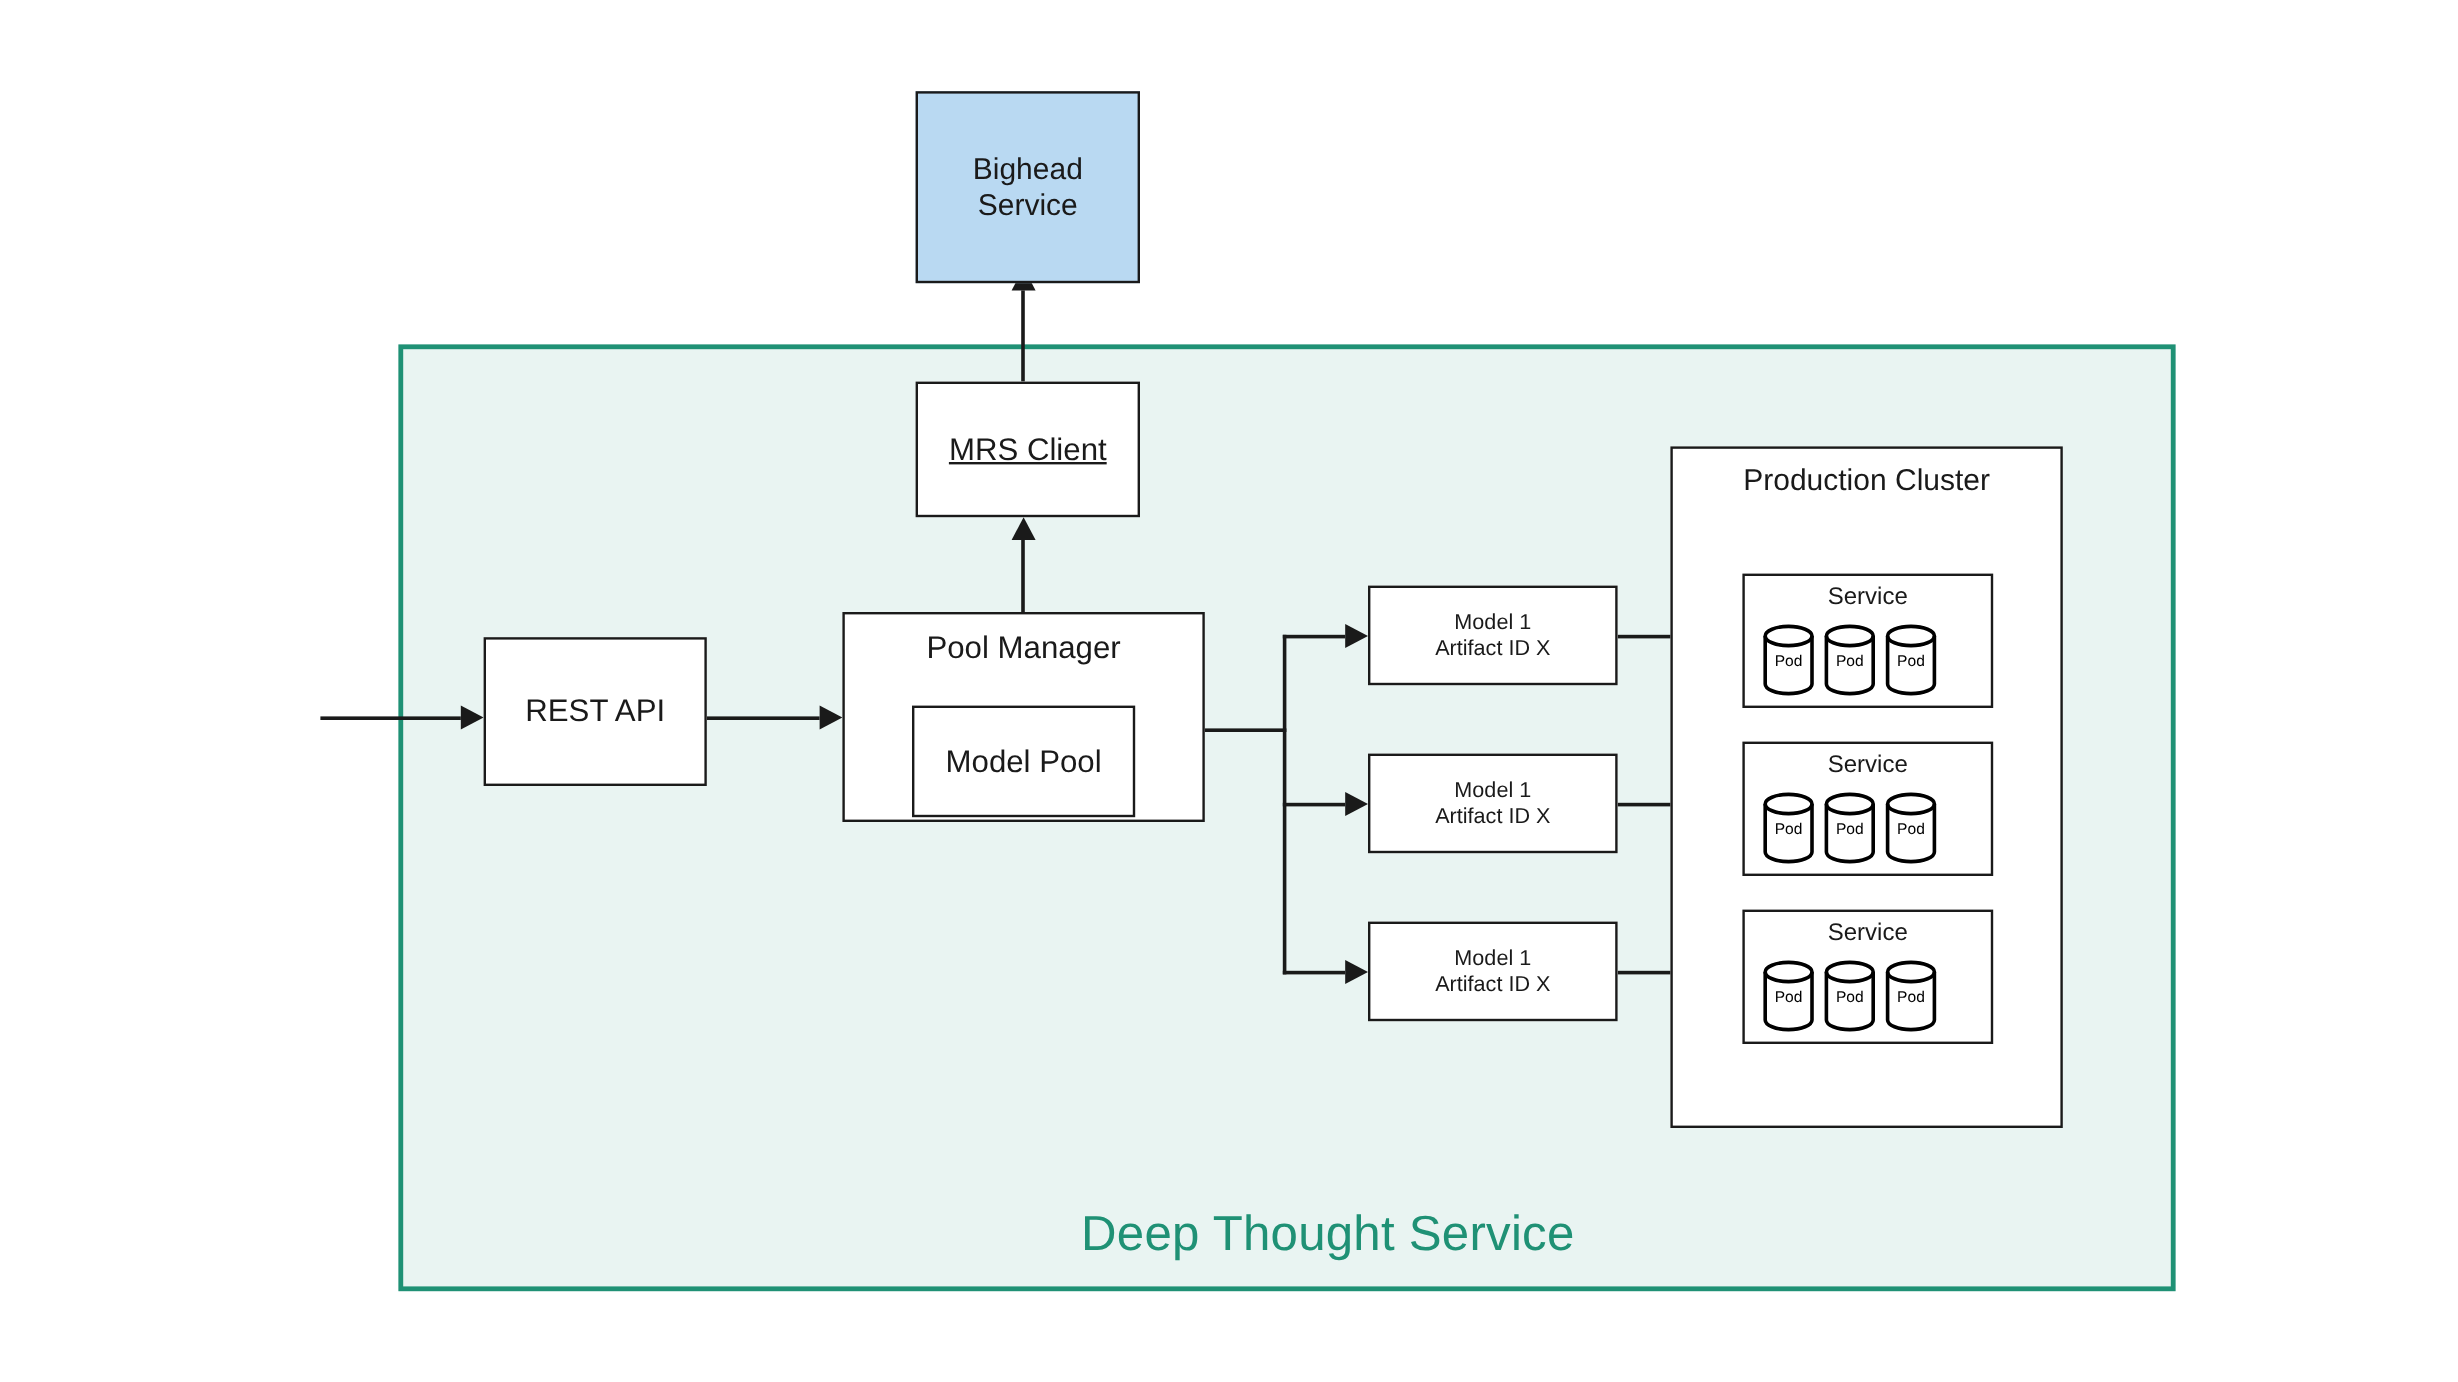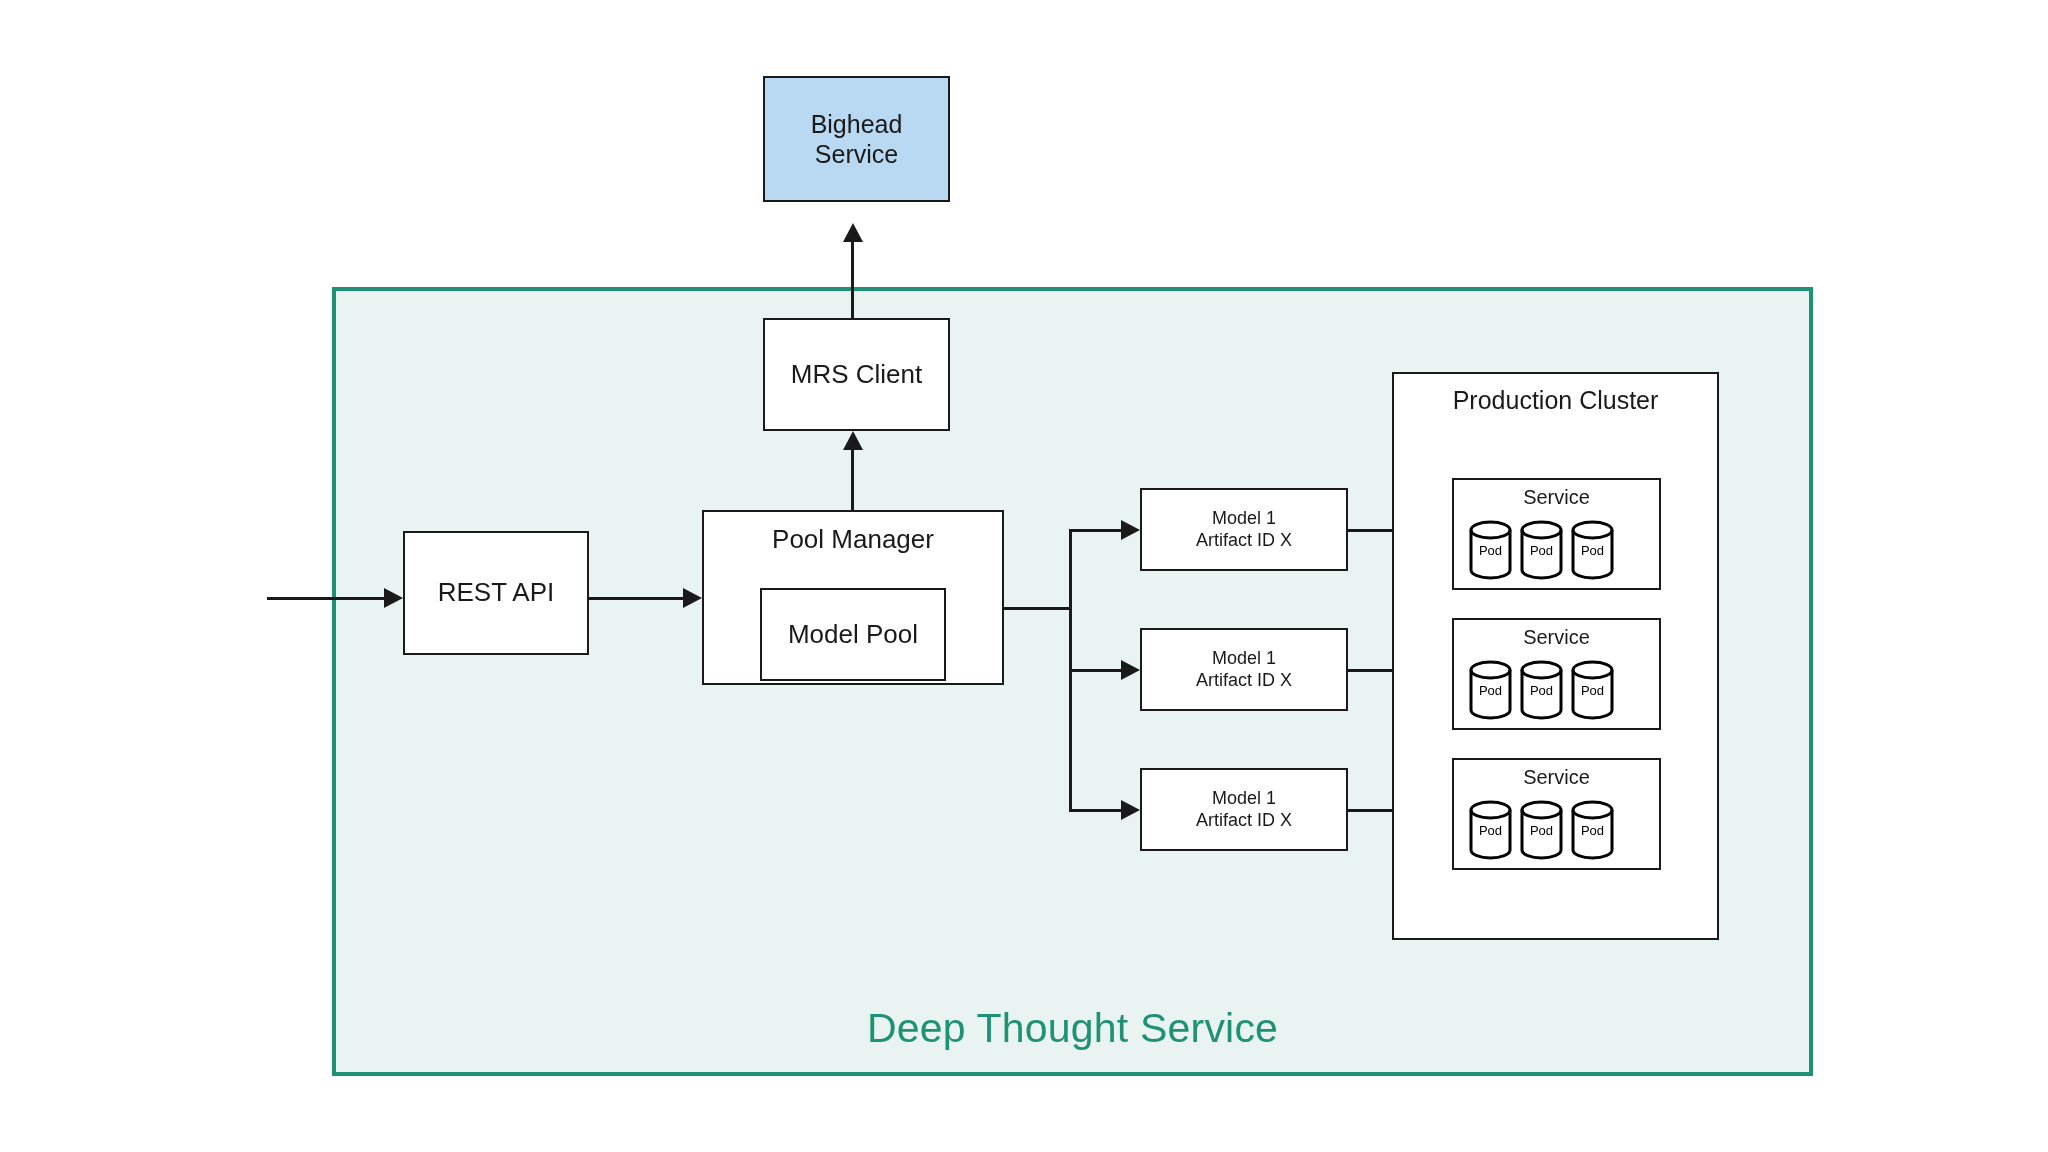--- a/index.html
+++ b/index.html
@@ -47,40 +47,42 @@
   }
   #dt-title {
     position: absolute;
     left: 332px;
     top: 1005px;
     width: 1481px;
     text-align: center;
     font-size: 41px;
     color: #1f9175;
     letter-spacing: .2px;
+    padding-left: 34px;
   }
 
   
   #bighead {
-    left: 763px; top: 76px; width: 187px; height: 126px;
+    left: 763px; top: 76px; width: 187px; height: 160px;
     background: #b9d9f2;
     font-size: 25px;
   }
   #client {
     left: 80px; top: 545px; width: 187px; height: 104px;
     background: #dac4da;
     font-size: 23px;
   }
   #rest-api {
     left: 403px; top: 531px; width: 186px; height: 124px;
     font-size: 26px;
   }
   #mrs-client {
     left: 763px; top: 318px; width: 187px; height: 113px;
     font-size: 26px;
+    text-decoration: underline;
   }
   #model-manager {
     left: 702px; top: 510px; width: 302px; height: 175px;
     font-size: 26px;
     align-items: flex-start;
     padding-top: 12px;
   }
   #model-pool {
     left: 760px; top: 563px; width: 186px; height: 93px;
     font-size: 26px;

